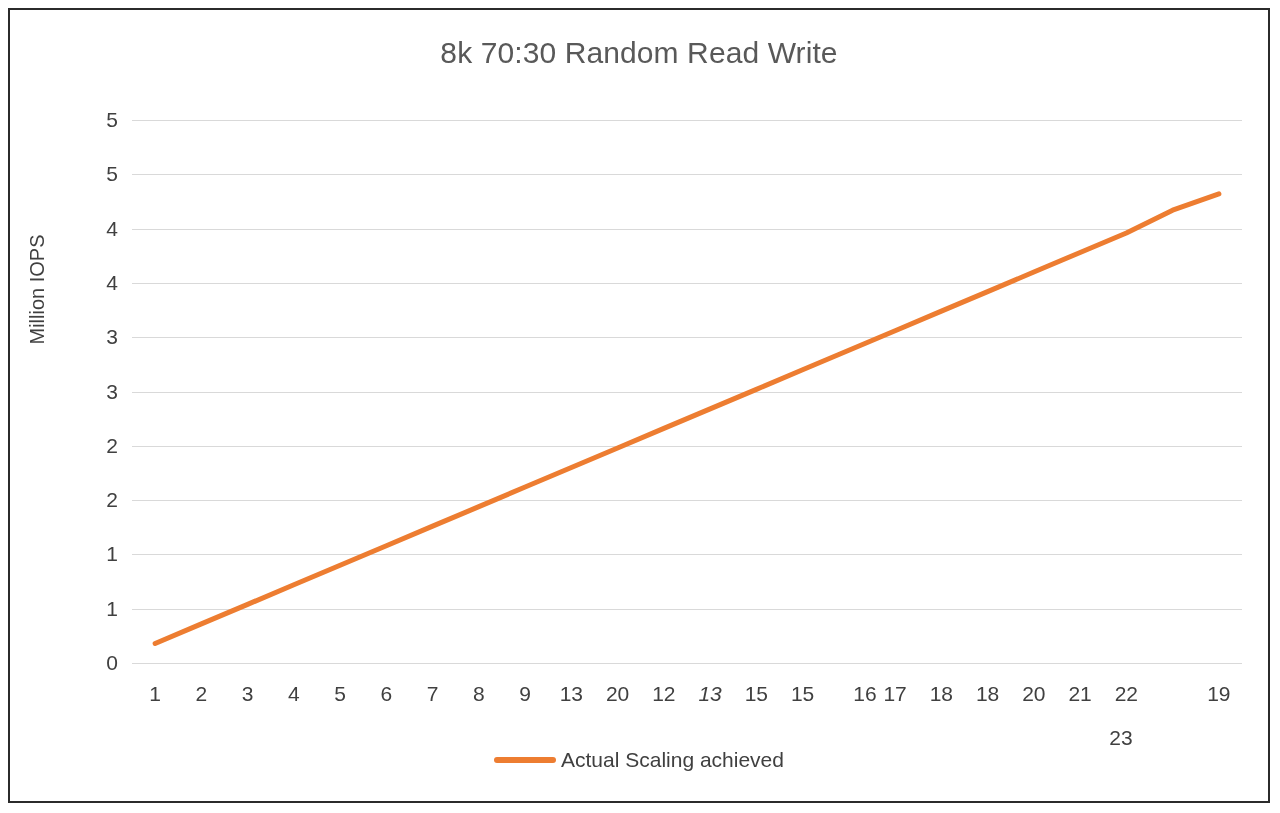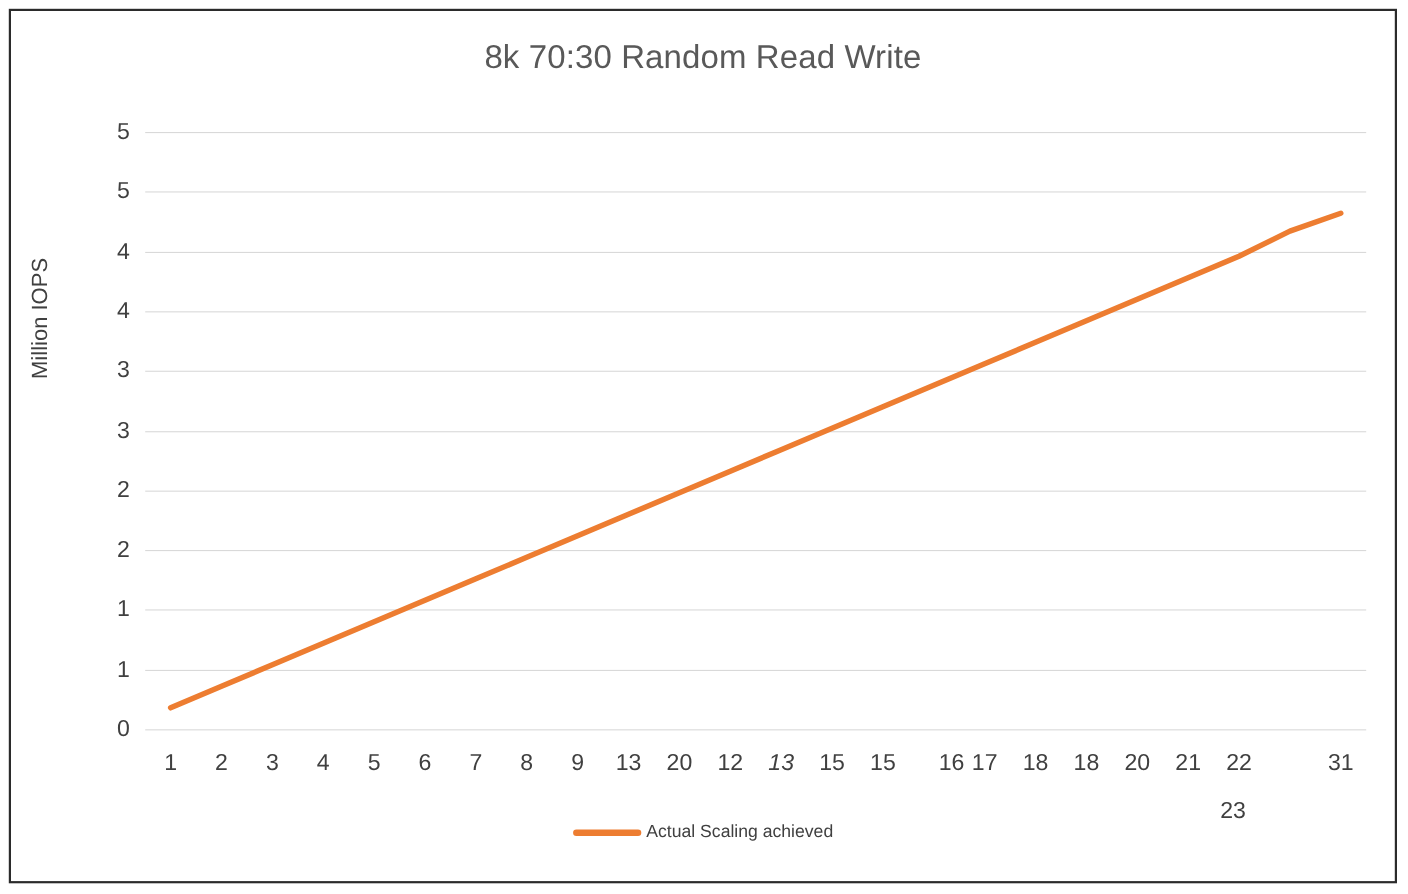--- a/index.html
+++ b/index.html
@@ -132,21 +132,21 @@
     gap: 0px;
   }
   .legend-swatch {
     display: inline-block;
     width: 62px;
     height: 6px;
     border-radius: 3px;
     margin-right: 5px;
   }
   .legend-label {
-    font-size: 16px;
+    font-size: 21px;
     color: #404040;
     white-space: nowrap;
   }
 </style>
 </head>
 <body>
 
 <div id="chart-frame">
 
   <div id="chart-title">8k 70:30 Random Read Write</div>
@@ -203,21 +203,21 @@
       <div class="xtick-label" style="left: 624.375px;">15</div>
       <div class="xtick-label" style="left: 670.625px;">15</div>
       <div class="xtick-label" style="left: 733px;">16</div>
       <div class="xtick-label" style="left: 763.125px;">17</div>
       <div class="xtick-label" style="left: 809.375px;">18</div>
       <div class="xtick-label" style="left: 855.625px;">18</div>
       <div class="xtick-label" style="left: 901.875px;">20</div>
       <div class="xtick-label" style="left: 948.125px; text-align: center;">21</div>
       <div class="xtick-label" style="left: 994.375px;">22</div>
       <div class="xtick-label" style="left: 989px; margin-top: 44px;">23</div>
-      <div class="xtick-label" style="left: 1086.88px;">31</div>
+      <div class="xtick-label" style="left: 1086.88px;">19</div>
     </div>
 
   <div id="legend">
       <div class="legend-entry">
         <span class="legend-swatch" style="background: rgb(237, 125, 49);"></span>
         <span class="legend-label">Actual Scaling achieved</span>
       </div>
     </div>
 
 </div>

